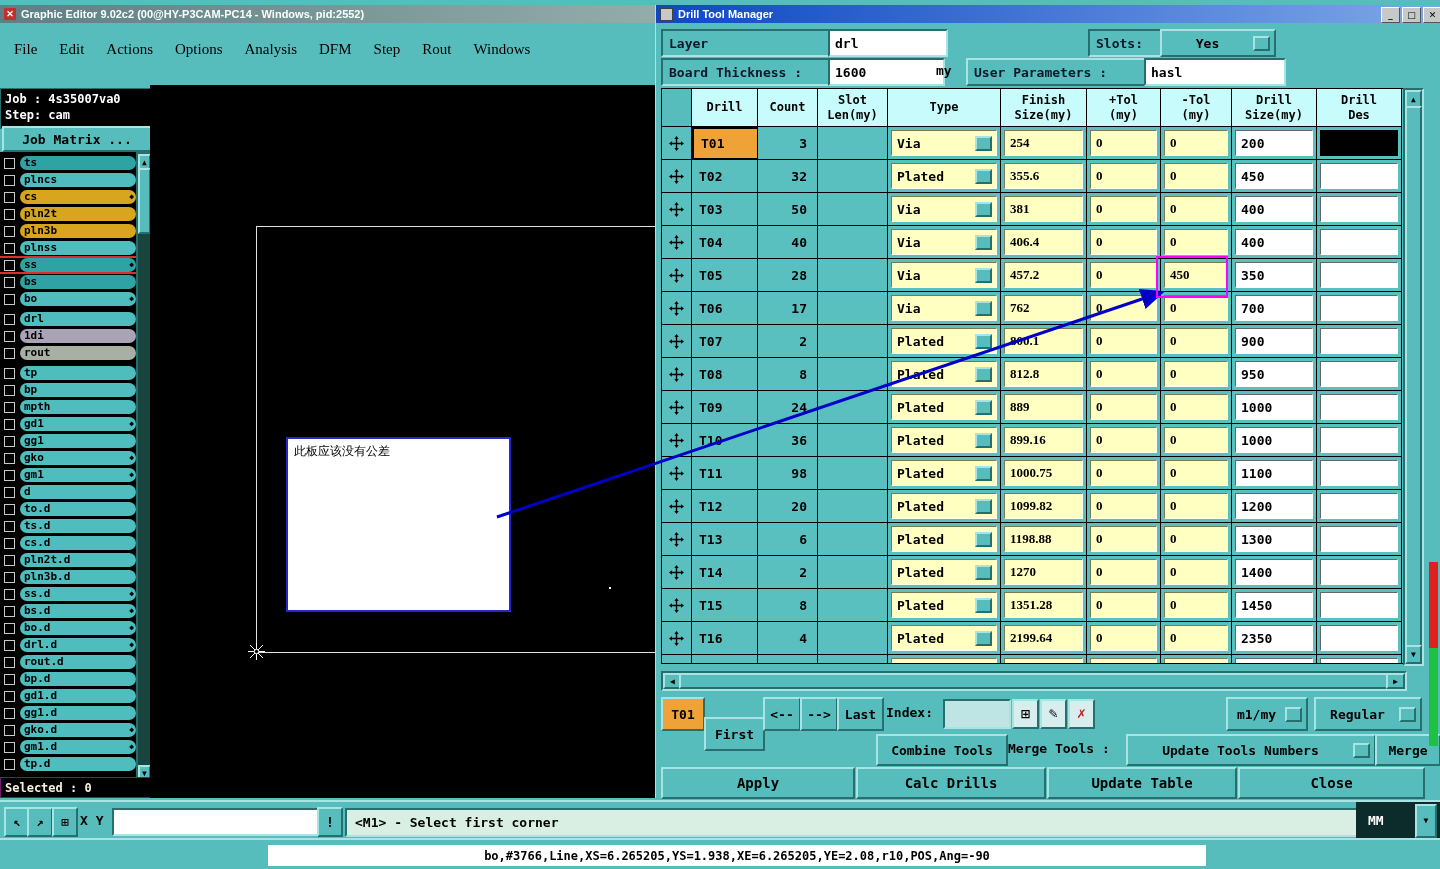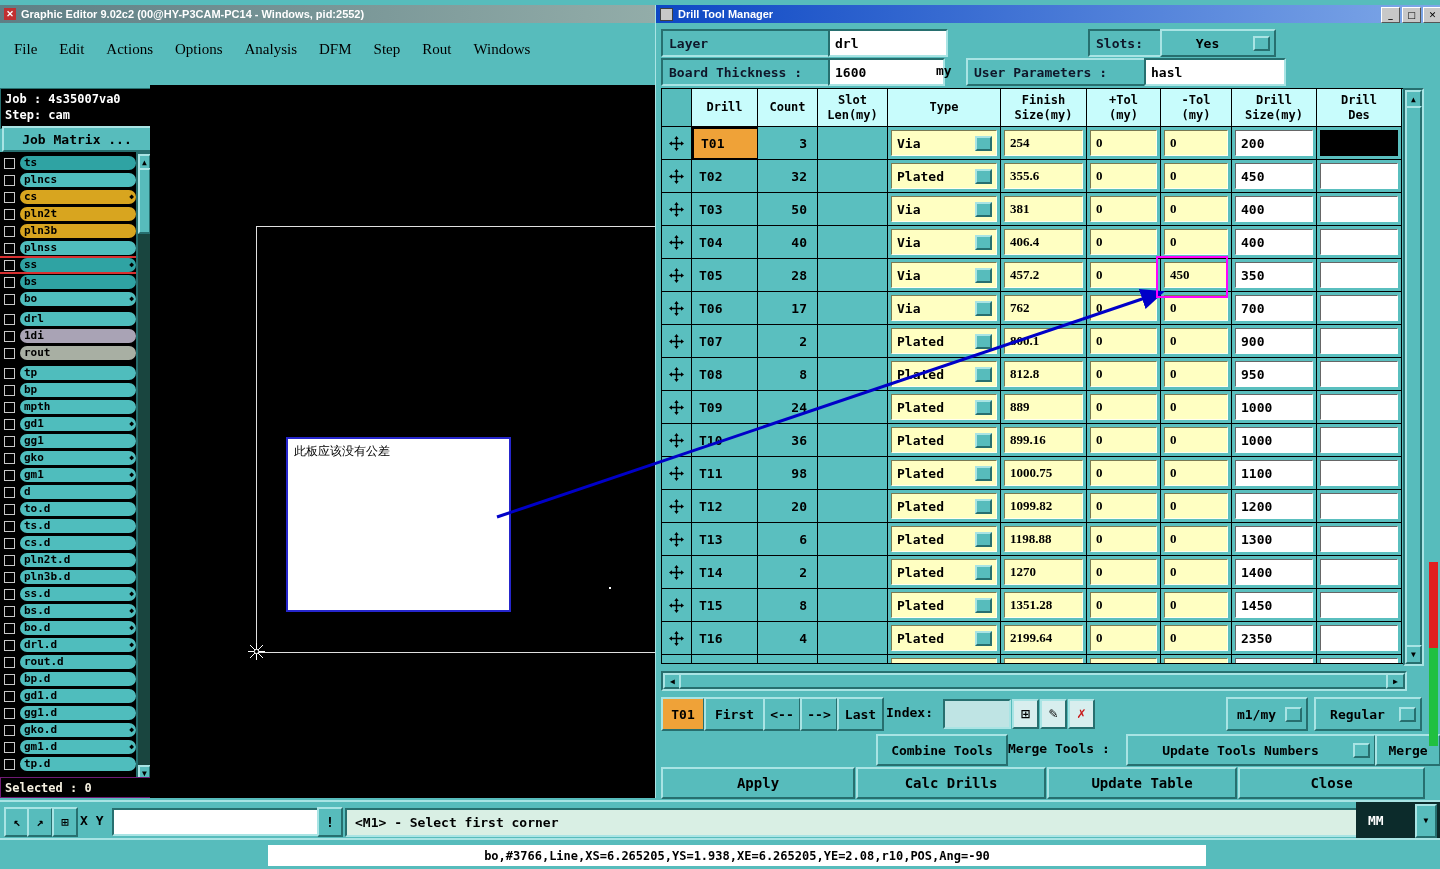--- a/index.html
+++ b/index.html
@@ -98,21 +98,21 @@
   .opt-ind{width:13px;height:11px;background:#57BCBC;border:2px solid;border-color:#A9E4E4 #276F6F #276F6F #A9E4E4;margin-right:4px;flex:none;}
 
   .sb{background:#2F8F8F;}
   .sb-btn{position:absolute;background:#57BCBC;display:flex;align-items:center;justify-content:center;
       font-size:8px;color:#000;}
   .sb-thumb{position:absolute;background:#57BCBC;}
   #v-scroll{position:absolute;left:747px;top:83px;width:17px;height:574px;}
   #h-scroll{position:absolute;left:5px;top:666px;width:742px;height:16px;}
 
   #nav-tool{position:absolute;left:5px;top:692px;width:40px;height:30px;background:#EFA238;}
-  #nav-first{position:absolute;left:48px;top:692px;width:57px;height:30px;}
+  #nav-first{position:absolute;left:48px;top:712px;width:57px;height:30px;}
   #nav-prev{position:absolute;left:107px;top:692px;width:34px;height:30px;}
   #nav-next{position:absolute;left:144px;top:692px;width:34px;height:30px;}
   #nav-last{position:absolute;left:181px;top:692px;width:43px;height:30px;}
   #index-lbl{position:absolute;left:230px;top:692px;height:30px;display:flex;align-items:center;
       font:bold 13px "DejaVu Sans Mono",monospace;}
   #index-input{position:absolute;left:287px;top:694px;width:64px;height:26px;background:#BFE4E4;}
   .mini-btn{position:absolute;top:694px;width:23px;height:26px;background:#D8EEEE;font:bold 12px "DejaVu Sans",sans-serif;}
   #mini1{left:356px;} #mini2{left:384px;} #mini3{left:412px;color:#C81818;}
   #units-dd{position:absolute;left:570px;top:692px;width:78px;height:30px;}
   #mode-dd{position:absolute;left:658px;top:692px;width:104px;height:30px;}

